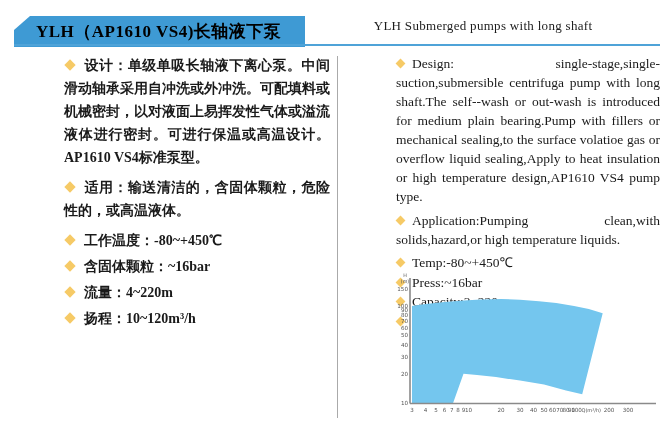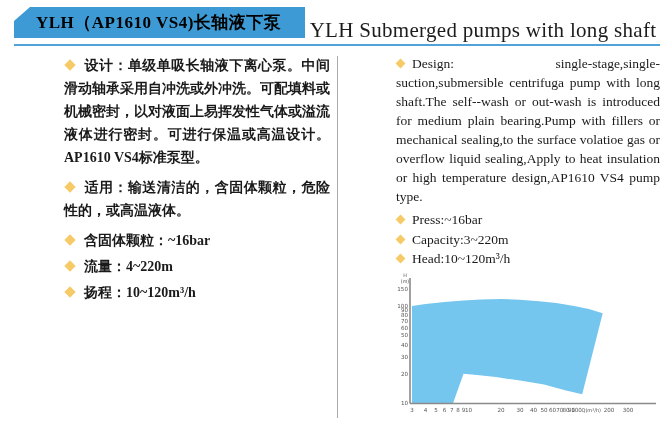--- a/index.html
+++ b/index.html
@@ -9,26 +9,26 @@
     --chart-fill:#74c6ee;
     --divider:#aaaaaa;
     --ink:#1a1a1a;
     --axis:#8a8a8a;
     --tick:#555555;
   }
   html,body{margin:0;padding:0;background:#e8e8e8;}
   .page{position:relative;width:667px;height:427px;background:#ffffff;overflow:hidden;
         font-family:"Liberation Serif",serif;color:var(--ink);}
   
-  .banner{position:absolute;left:14px;top:7px;width:291px;height:31px;background:var(--banner-blue);
+  .banner{position:absolute;left:14px;top:16px;width:291px;height:31px;background:var(--banner-blue);
           clip-path:polygon(16px 0,100% 0,100% 100%,0 100%,0 14px);
           display:flex;align-items:center;}
   .banner span{font-weight:bold;font-size:17px;color:#000;padding-left:22px;letter-spacing:.5px;white-space:nowrap;}
   .title-en{position:absolute;left:305px;top:18px;width:356px;text-align:center;
-            font-size:21px;color:#1c1c1c;letter-spacing:.3px;}
+            font-size:13px;color:#1c1c1c;letter-spacing:.3px;}
   .header-rule{position:absolute;left:14px;top:44px;width:646px;height:2px;background:var(--rule-blue);}
   
   .divider-v{position:absolute;left:337px;top:56px;width:1px;height:362px;background:var(--divider);}
   .col{position:absolute;top:54px;}
   .col-left{left:16px;width:314px;}
   .col-right{left:348px;width:312px;}
   .li{text-align:justify;margin-left:48px;}
   .li .diamond{display:inline-block;width:8px;height:8px;background:var(--gold);
                transform:rotate(45deg);margin:0 10px 1px 2px;}
   .li .diamond.sm{width:7px;height:7px;margin:0 8px 1px 1px;}
@@ -50,27 +50,30 @@
     <span>YLH（AP1610 VS4)长轴液下泵</span>
   </div>
   <div class="title-en">YLH Submerged pumps with long shaft</div>
   <div class="header-rule"></div>
 
   <div class="divider-v"></div>
 
   <div class="col col-left">
     <div class="li"><span class="diamond"></span><span>设计：单级单吸长轴液下离心泵。中间滑动轴承采用自冲洗或外冲洗。可配填料或机械密封，以对液面上易挥发性气体或溢流液体进行密封。可进行保温或高温设计。AP1610 VS4标准泵型。</span></div>
     <div class="li"><span class="diamond"></span><span>适用：输送清洁的，含固体颗粒，危险性的，或高温液体。</span></div>
+    <div class="li single"><span class="diamond"></span><span>工作温度：-80~+450℃</span></div>
     <div class="li single"><span class="diamond"></span><span>含固体颗粒：~16bar</span></div>
     <div class="li single"><span class="diamond"></span><span>流量：4~220m</span></div>
     <div class="li single"><span class="diamond"></span><span>扬程：10~120m³/h</span></div>
   </div>
 
   <div class="col col-right">
     <div class="li"><span class="diamond sm"></span><span>Design: single-stage,single-suction,submersible centrifuga pump with long shaft.The self--wash or out-wash is introduced for medium plain bearing.Pump with fillers or mechanical sealing,to the surface volatioe gas or overflow liquid sealing,Apply to heat insulation or high temperature design,AP1610 VS4 pump type.</span></div>
+    <div class="li"><span class="diamond sm"></span><span>Application:Pumping clean,with solids,hazard,or high temperature liquids.</span></div>
+    <div class="li single"><span class="diamond sm"></span><span>Temp:-80~+450℃</span></div>
     <div class="li single"><span class="diamond sm"></span><span>Press:~16bar</span></div>
     <div class="li single"><span class="diamond sm"></span><span>Capacity:3~220m</span></div>
     <div class="li single"><span class="diamond sm"></span><span>Head:10~120m³/h</span></div>
   </div>
 
   <div class="chart">
     <svg id="chart-svg" width="272" height="152" viewBox="0 0 272 152">
         <polygon points="19.0,34.0 32.5,31.9 51.5,30.0 70.5,28.5 87.8,27.4 108.0,27.0 127.0,27.7 146.0,29.2 163.3,31.1 181.1,34.0 195.8,37.1 209.7,41.3 189.2,122.3 173.0,118.4 151.0,112.5 127.0,108.6 103.0,105.1 84.0,102.9 70.5,101.8 60.1,131.0 19.0,131.0" fill="#74c6ee"></polygon>
         <line x1="17" y1="131.5" x2="263" y2="131.5" stroke="#8a8a8a" stroke-width="1.6"></line>
         <line x1="17" y1="6" x2="17" y2="131.5" stroke="#8a8a8a" stroke-width="1.6"></line>

